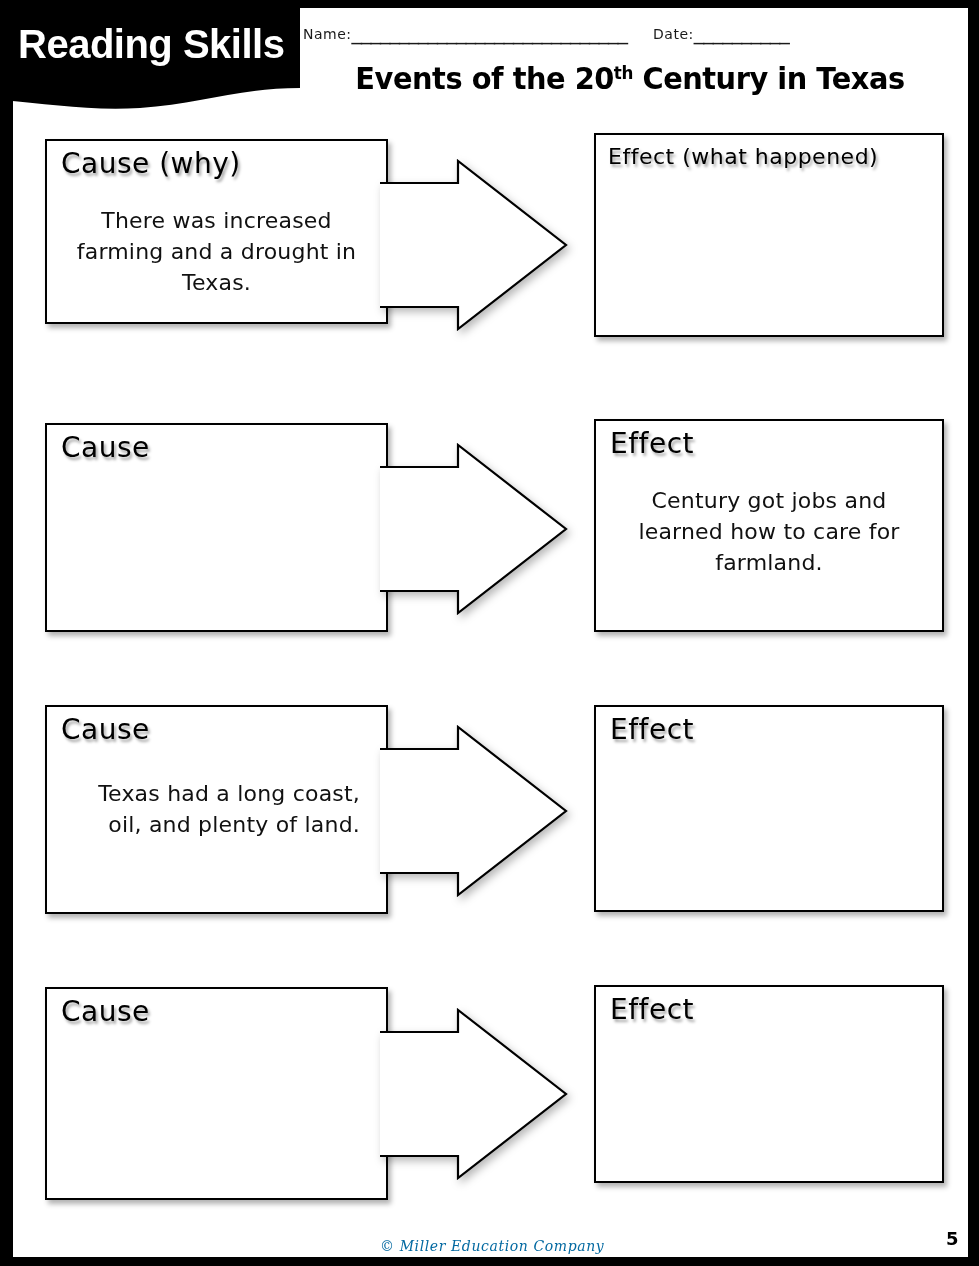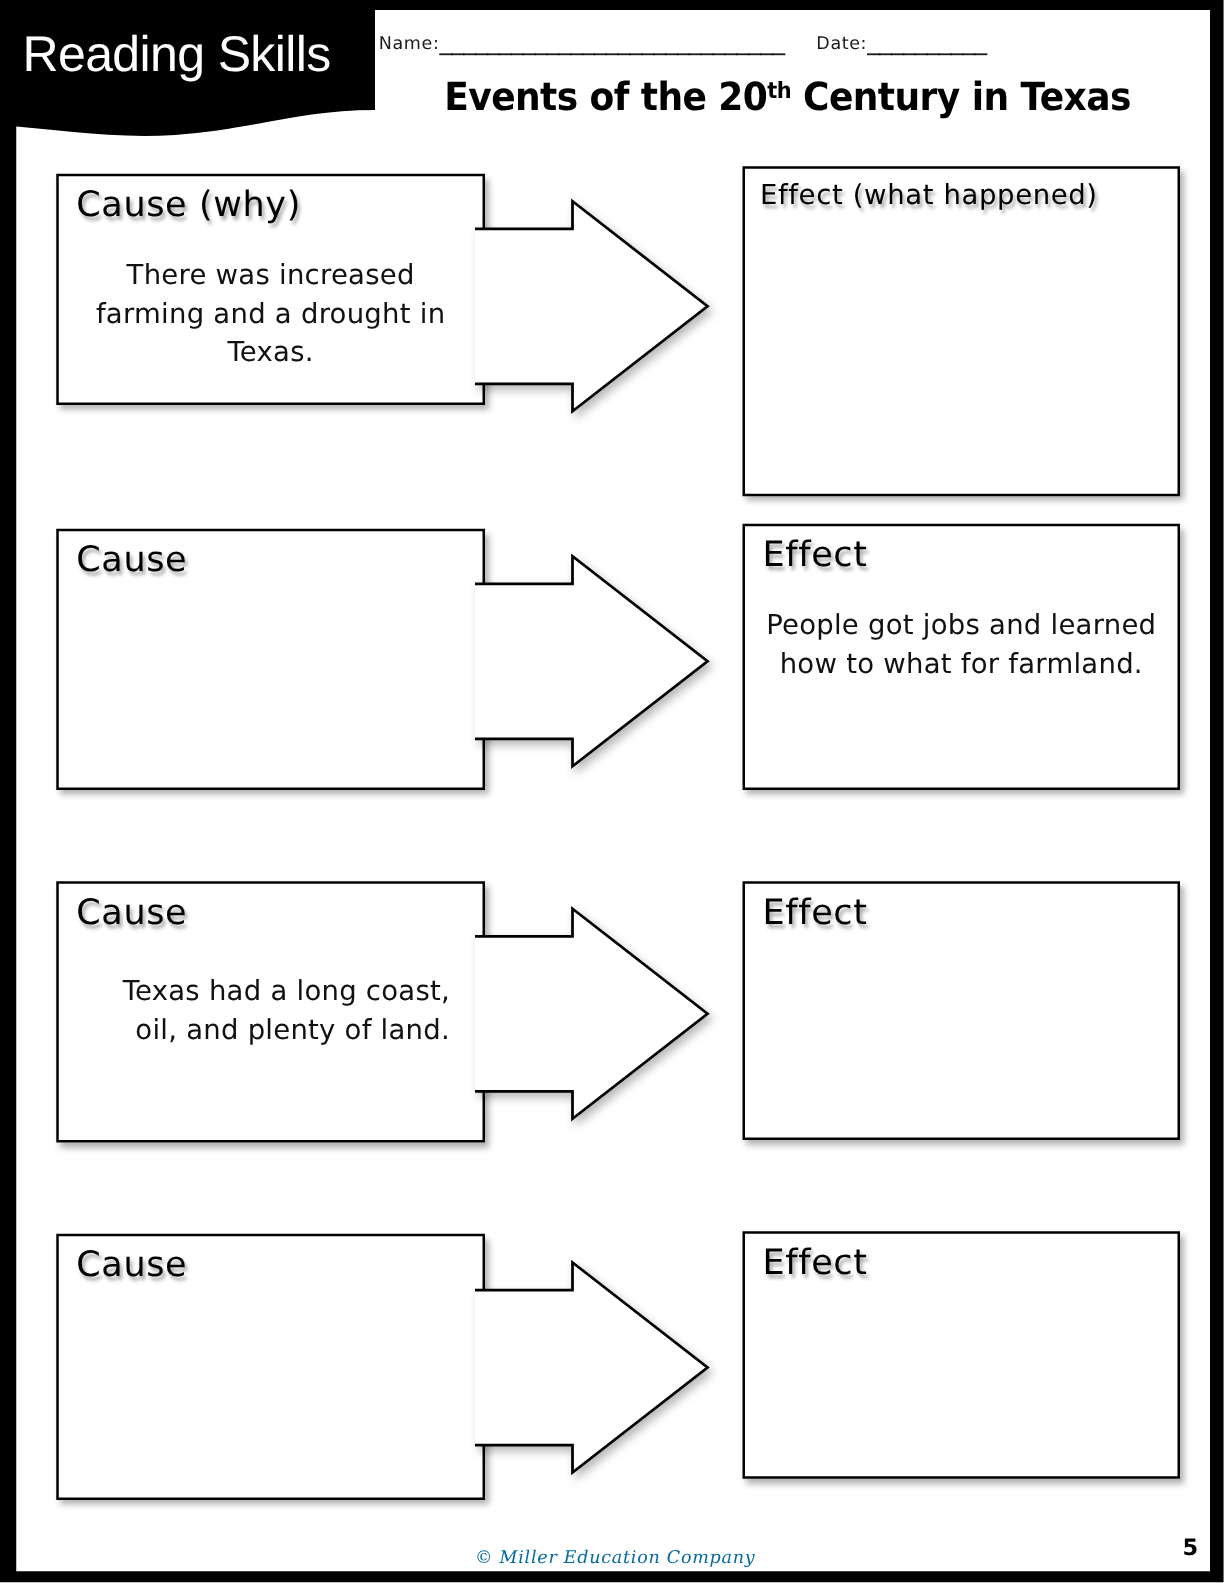--- a/index.html
+++ b/index.html
@@ -41,21 +41,21 @@
     z-index: 5;
   }
   .banner svg { display: block; }
   .banner-label {
     position: absolute;
     left: 18px;
     top: 22px;
     color: #ffffff;
     font-family: "Liberation Sans", sans-serif;
     font-size: 40px;
-    font-weight: 400;
+    font-weight: 700;
     letter-spacing: -0.5px;
     white-space: nowrap;
     z-index: 6;
   }
 
   
   .namedate {
     position: absolute;
     left: 303px;
     top: 20px;
@@ -201,39 +201,39 @@
 <div class="row" style="top:139px;">
   <div class="box box-cause" style="top:0; height:185px;">
     <div class="box-heading">Cause (why)</div>
     <div class="box-body center" style="top:65px;text-align:center;">There was increased farming and a drought in Texas.</div>
   </div>
   <div class="arrow" style="top:22px;">
     <svg width="200" height="180" viewBox="0 0 200 180" xmlns="http://www.w3.org/2000/svg" aria-hidden="true">
       <path d="M0,22 L78,22 L78,0 L186,84 L78,168 L78,146 L0,146" fill="#ffffff" stroke="#000000" stroke-width="2.2" stroke-linejoin="miter" style="filter:drop-shadow(3px 4px 4px rgba(0,0,0,0.28));"></path>
     </svg>
   </div>
-  <div class="box box-effect" style="top:-6px; height:264px;">
+  <div class="box box-effect" style="top:-6px; height:204px;">
     <div class="box-heading small">Effect (what happened)</div>
     <div class="box-body center" style="top:60px;"></div>
   </div>
 </div>
 
 <div class="row" style="top:423px;">
   <div class="box box-cause" style="top:0; height:209px;">
     <div class="box-heading">Cause</div>
     <div class="box-body center" style="top:65px;"></div>
   </div>
   <div class="arrow" style="top:22px;">
     <svg width="200" height="180" viewBox="0 0 200 180" xmlns="http://www.w3.org/2000/svg" aria-hidden="true">
       <path d="M0,22 L78,22 L78,0 L186,84 L78,168 L78,146 L0,146" fill="#ffffff" stroke="#000000" stroke-width="2.2" stroke-linejoin="miter" style="filter:drop-shadow(3px 4px 4px rgba(0,0,0,0.28));"></path>
     </svg>
   </div>
   <div class="box box-effect" style="top:-4px; height:213px;">
     <div class="box-heading">Effect</div>
-    <div class="box-body center" style="top:65px;">People got jobs and learned how to what for farmland.</div>
+    <div class="box-body center" style="top:65px;">Century got jobs and learned how to care for farmland.</div>
   </div>
 </div>
 
 <div class="row" style="top:705px;">
   <div class="box box-cause" style="top:0; height:209px;">
     <div class="box-heading">Cause</div>
     <div class="box-body left" style="top:72px; left:19px; right:26px;">Texas had a long coast, oil, and plenty of land.</div>
   </div>
   <div class="arrow" style="top:22px;">
     <svg width="200" height="180" viewBox="0 0 200 180" xmlns="http://www.w3.org/2000/svg" aria-hidden="true">

